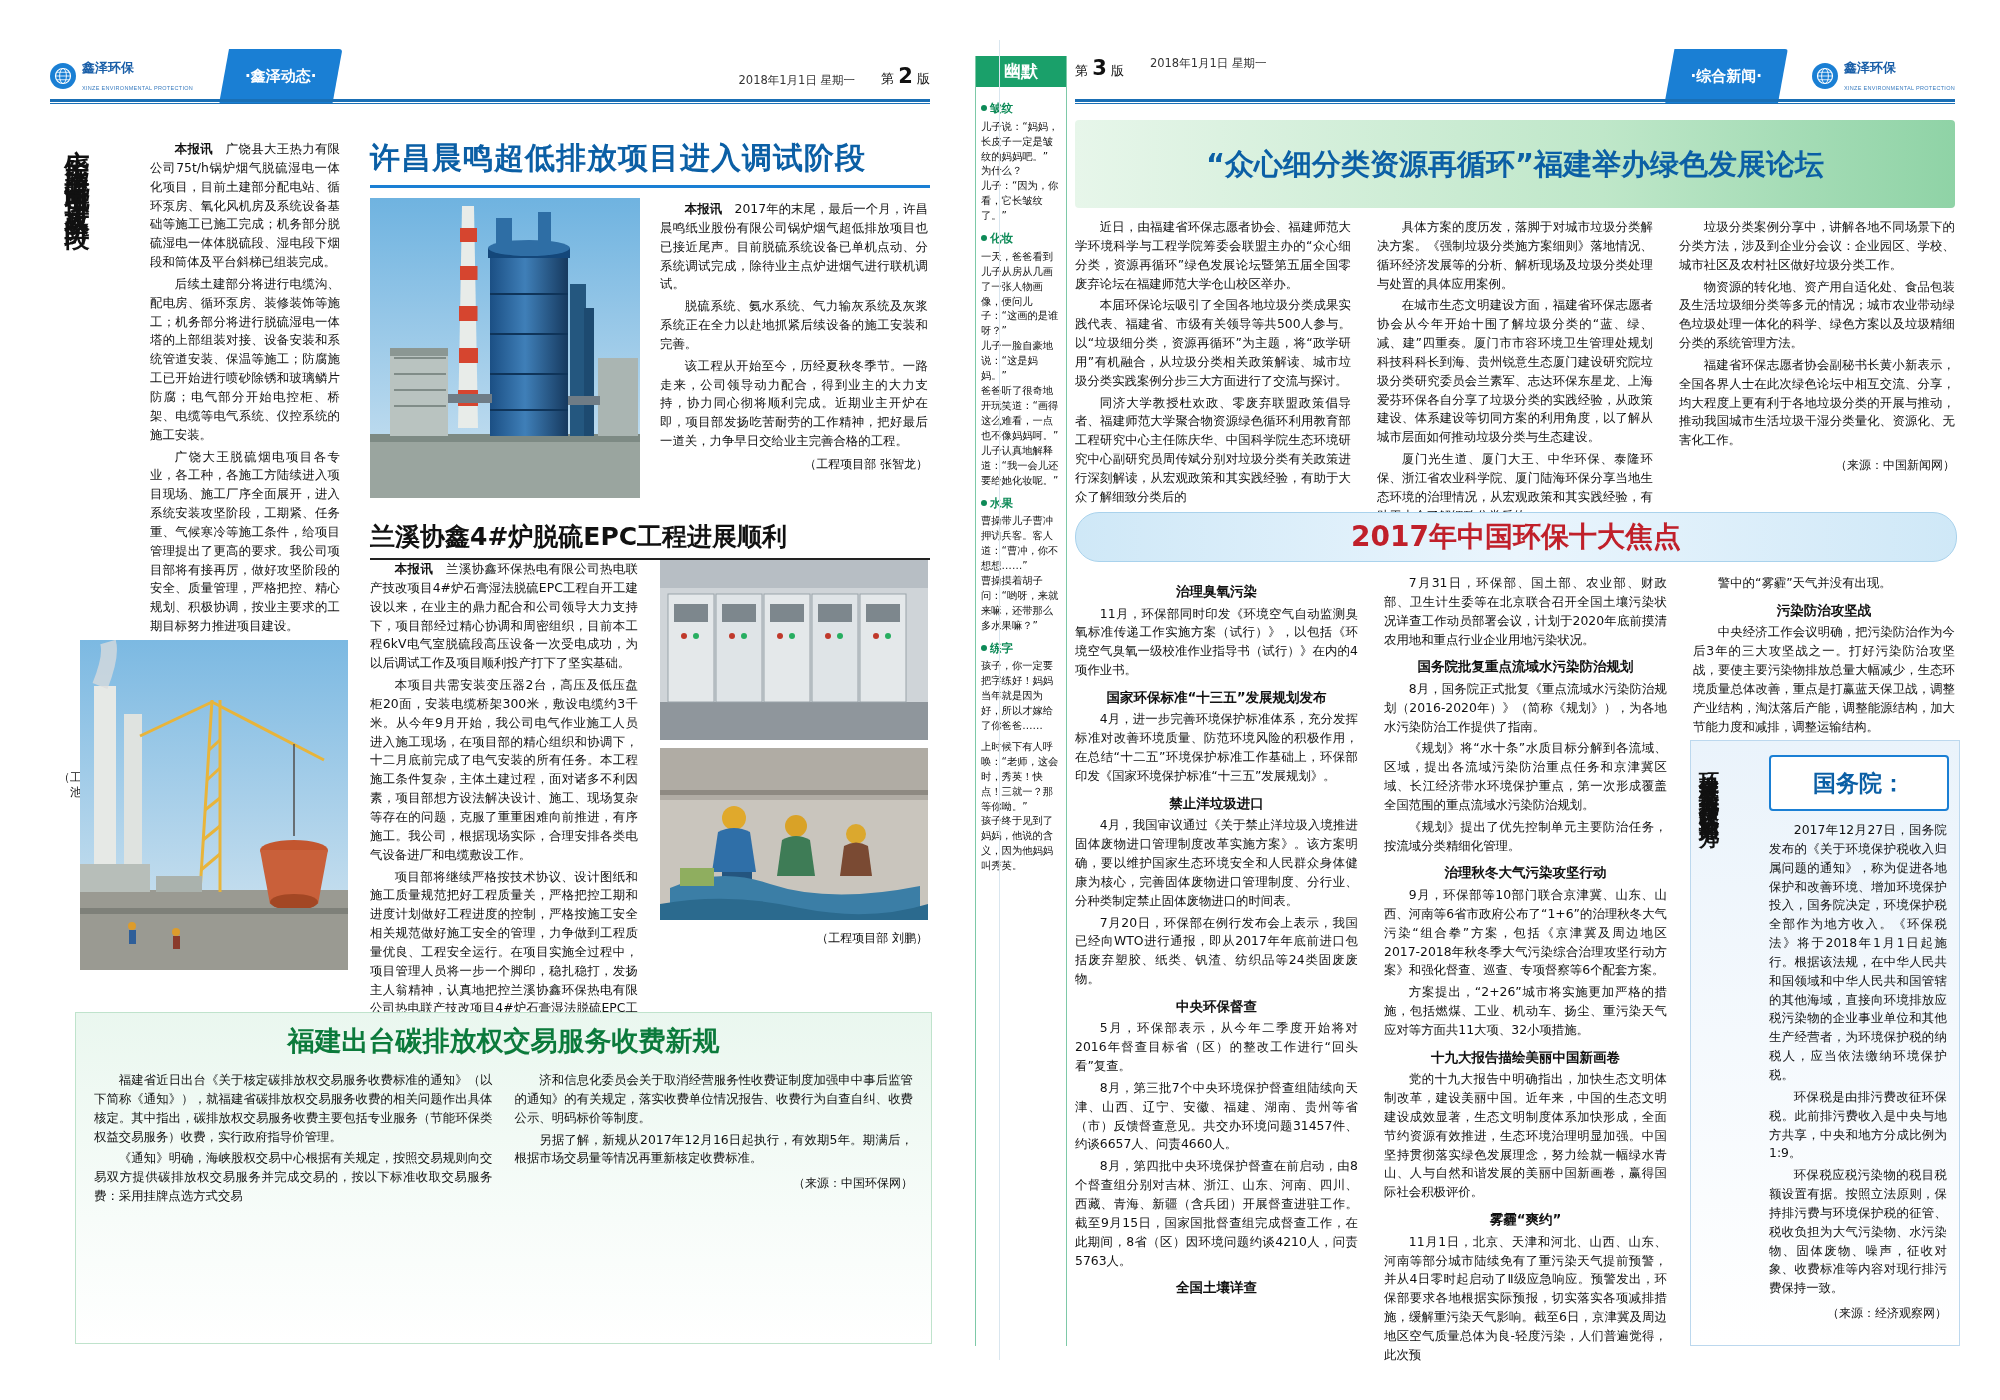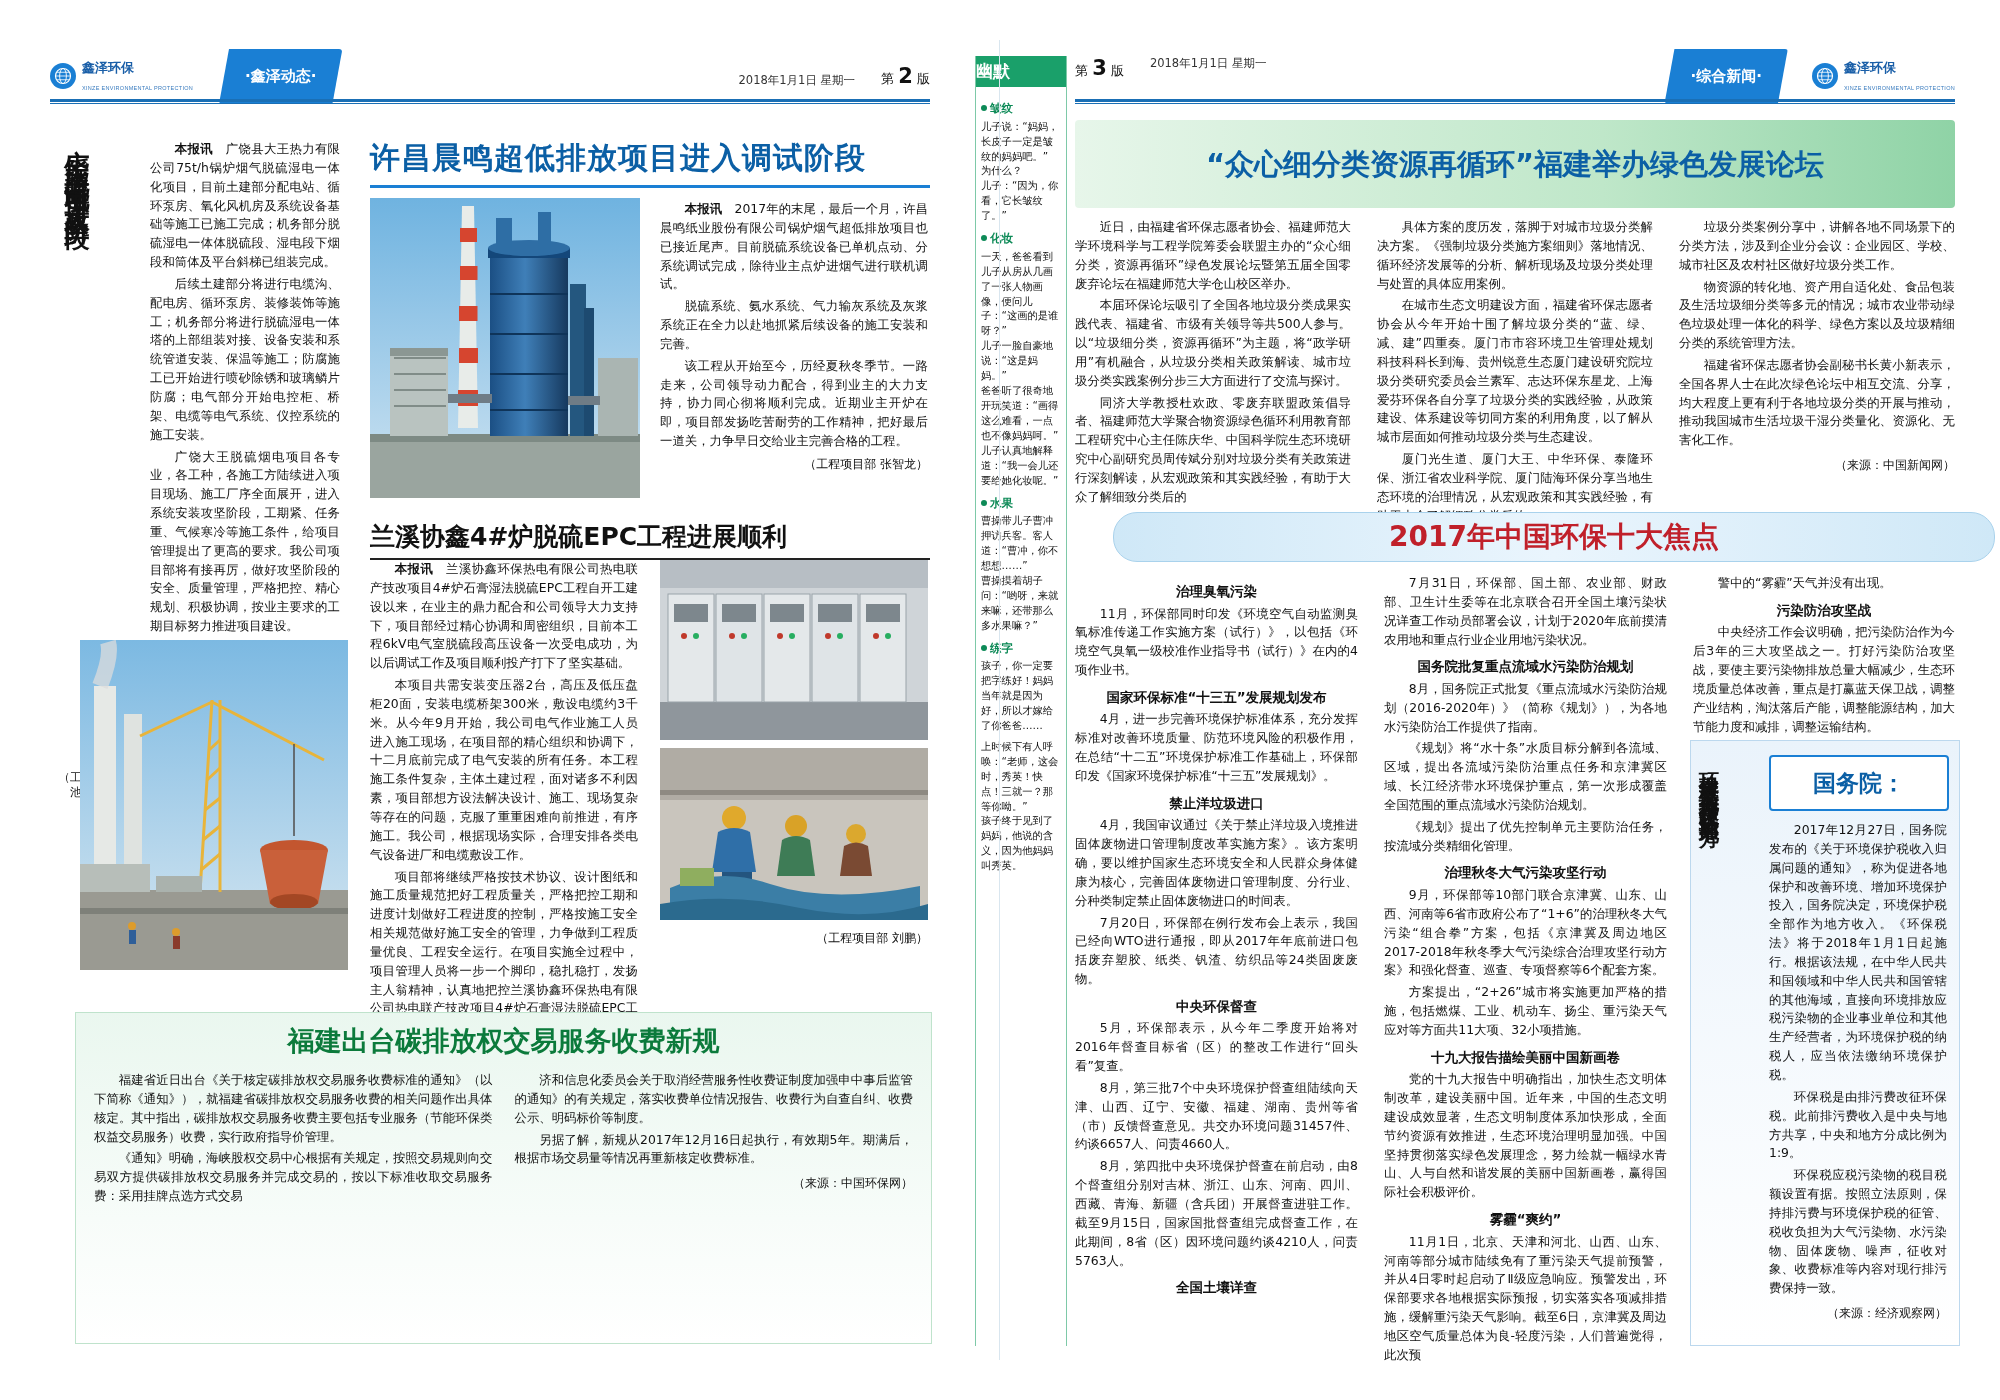--- a/index.html
+++ b/index.html
@@ -42,21 +42,21 @@
   .hl-black{font-size:25px;font-weight:bold;color:#111;font-family:"DejaVu Sans",sans-serif;}
   .hl-green{font-size:27px;font-weight:bold;color:#0b7a3b;font-family:"DejaVu Sans",sans-serif;}
   .hl-red{font-size:28px;font-weight:bold;color:#c0202a;font-family:"DejaVu Sans",sans-serif;}
 
   
   .photo{position:absolute;overflow:hidden;}
   .photo svg{display:block;}
 
   
   .humorbox{position:absolute;left:975px;top:56px;width:90px;height:1290px;border-left:1px solid #7ec9a8;border-right:1px solid #7ec9a8;}
-  .humor-tag{background:#1aa06a;color:#fff;font-size:17px;font-weight:bold;padding:4px 0;font-family:"DejaVu Sans",sans-serif;}
+  .humor-tag{background:#1aa06a;color:#fff;font-size:17px;font-weight:bold;text-align:center;padding:4px 0;font-family:"DejaVu Sans",sans-serif;}
   .humor-item{font-size:10.3px;line-height:1.45;font-family:"DejaVu Sans",sans-serif;padding:0 5px;}
   .humor-h{color:#0d8a57;font-weight:bold;font-size:11.5px;margin:7px 0 2px;}
   .dot{display:inline-block;width:6px;height:6px;border-radius:50%;background:#0d8a57;margin-right:3px;vertical-align:1px;}
 
   
   .greenbox{position:absolute;background:linear-gradient(180deg,#eaf7ef,#ffffff);border:1px solid #bfe3cc;}
   .bluebox{position:absolute;background:linear-gradient(180deg,#eaf3fb,#ffffff);border:1px solid #bcd8ee;}
 </style>
 </head>
 <body>
@@ -381,21 +381,21 @@
       <p>厦门光生道、厦门大王、中华环保、泰隆环保、浙江省农业科学院、厦门陆海环保分享当地生态环境的治理情况，从宏观政策和其实践经验，有助于大众了解细致分类后的</p>
     </div>
     <div class="body-txt just" style="flex:1;">
       <p>垃圾分类案例分享中，讲解各地不同场景下的分类方法，涉及到企业分会议：企业园区、学校、城市社区及农村社区做好垃圾分类工作。</p>
       <p>物资源的转化地、资产用自适化处、食品包装及生活垃圾细分类等多元的情况；城市农业带动绿色垃圾处理一体化的科学、绿色方案以及垃圾精细分类的系统管理方法。</p>
       <p>福建省环保志愿者协会副秘书长黄小新表示，全国各界人士在此次绿色论坛中相互交流、分享，均大程度上更有利于各地垃圾分类的开展与推动，推动我国城市生活垃圾干湿分类量化、资源化、无害化工作。</p>
       <div class="src">（来源：中国新闻网）</div>
     </div>
   </div>
 
-  <div style="position:absolute;left:1113px;top:512px;width:880px;height:48px;border-radius:24px;background:linear-gradient(90deg,#cfe8f7,#eaf5fd 50%,#cfe8f7);border:1px solid #a9d2ec;">
+  <div style="position:absolute;left:1075px;top:512px;width:880px;height:48px;border-radius:24px;background:linear-gradient(90deg,#cfe8f7,#eaf5fd 50%,#cfe8f7);border:1px solid #a9d2ec;">
     <div class="hl-red" style="text-align:center;line-height:48px;">2017年中国环保十大焦点</div>
   </div>
 
   <div style="position:absolute;left:1075px;top:574px;width:592px;display:flex;gap:26px;">
     <div class="body-txt just" style="width:283px;">
       <div class="sec-head">治理臭氧污染</div>
       <p>11月，环保部同时印发《环境空气自动监测臭氧标准传递工作实施方案（试行）》，以包括《环境空气臭氧一级校准作业指导书（试行）》在内的4项作业书。</p>
       <div class="sec-head">国家环保标准“十三五”发展规划发布</div>
       <p>4月，进一步完善环境保护标准体系，充分发挥标准对改善环境质量、防范环境风险的积极作用，在总结“十二五”环境保护标准工作基础上，环保部印发《国家环境保护标准“十三五”发展规划》。</p>
       <div class="sec-head">禁止洋垃圾进口</div>

